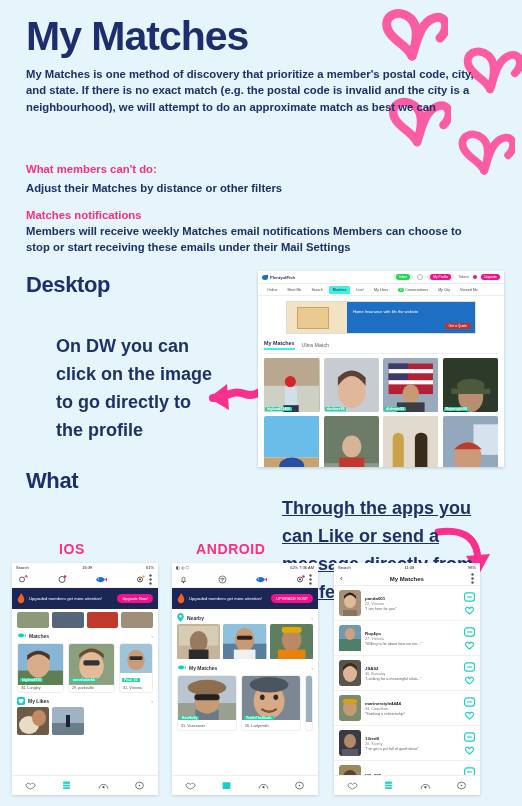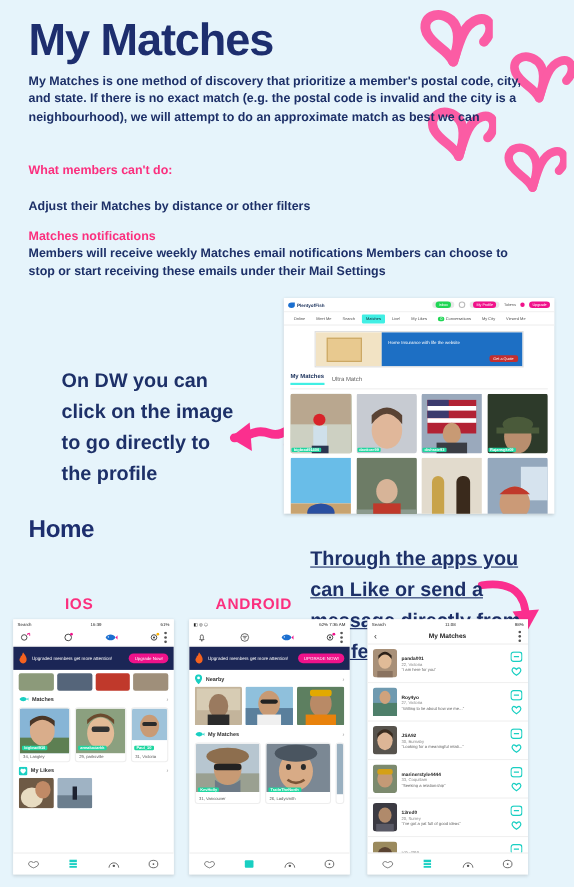--- a/index.html
+++ b/index.html
@@ -196,29 +196,30 @@
 
   <svg class="doodle" style="left:258px; top:386px;" width="80" height="26" viewBox="0 0 80 26">
     <path d="M3 18 C12 2 22 24 32 10 C42 -2 52 20 62 10 C70 2 74 8 78 6" fill="none" stroke="#fb2f8e" stroke-width="6" stroke-linecap="round"></path>
   </svg>
 
   <div class="h1">My Matches</div>
 
   <div class="intro">My Matches is one method of discovery that prioritize a member's postal code, city, and state. If there is no exact match (e.g. the postal code is invalid and the city is a neighbourhood), we will attempt to do an approximate match as best we can</div>
 
 
-  <div class="pinkhead" style="top:149px;">What members can't do:</div>
+  <div class="pinkhead" style="top:163px;">What members can't do:</div>
   <div class="bodyline" style="top:180px;">Adjust their Matches by distance or other filters</div>
 
   <div class="pinkhead" style="top:209px;">Matches notifications</div>
   <div class="bodyline" style="top:223px; width:460px;">Members will receive weekly Matches email notifications Members can choose to stop or start receiving these emails under their Mail Settings</div>
 
+  <div class="sect-h" style="left:26px; top:272px;">Desktop</div>
   <div class="callout" style="left:56px; top:333px; width:160px;">On DW you can click on the image to go directly to the profile</div>
 
-  <div class="sect-h" style="left:26px; top:468px;">Home</div>
+  <div class="sect-h" style="left:26px; top:468px;">What</div>
   <div class="callout" style="left:282px; top:495px; width:210px;text-decoration:underline;">Through the apps you can Like or send a message directly from this feature</div>
 
   <div class="platlabel" style="left:59px; top:541px;">IOS</div>
   <div class="platlabel" style="left:196px; top:541px;">ANDROID</div>
 
   <div class="desktop">
     <div class="dnav">
       <div class="dlogo">
         <span class="dlogo-fish"></span>
         <span class="dlogo-txt">PlentyofFish</span>

